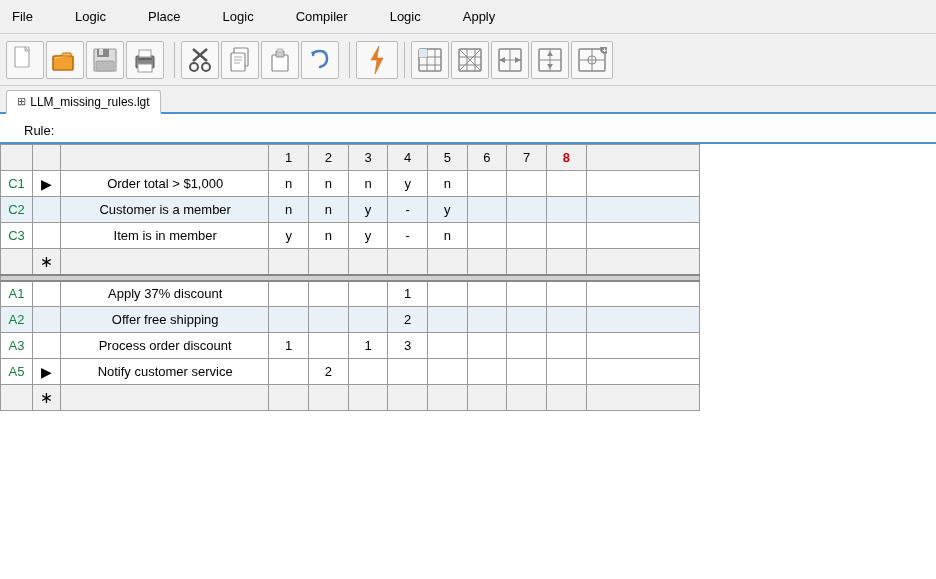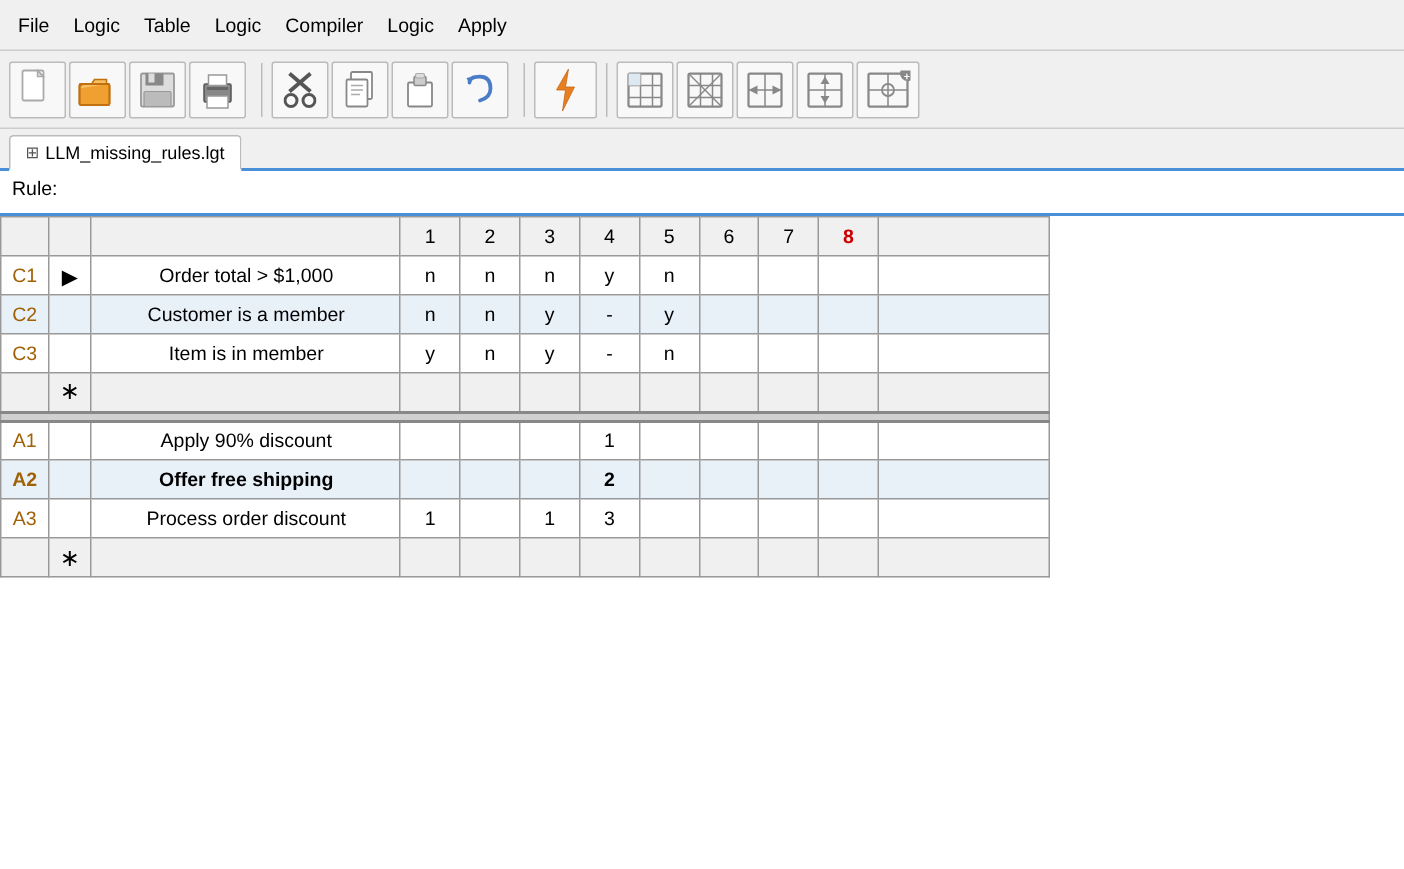--- a/index.html
+++ b/index.html
@@ -6,20 +6,21 @@
     body { font-family: Arial, sans-serif; font-size: 13px; background: #f0f0f0; user-select: none; }
 
     
     .menubar {
       background: #f0f0f0;
       display: flex;
       align-items: center;
       height: 34px;
       border-bottom: 1px solid #ccc;
       padding: 13px 4px;
+      gap: 26px;
     }
     .menubar-item {
       padding: 2px 8px;
       cursor: pointer;
       font-size: 13px;
     }
 
     
     .toolbar {
       background: #f0f0f0;
@@ -76,22 +77,22 @@
       font-size: 12px;
       height: 24px;
       border-radius: 3px 3px 0 0;
     }
     .tab.active { background: #fff; border-bottom: 2px solid #fff; margin-bottom: -2px; }
     .tab-icon { font-size: 11px; color: #555; }
 
     
     .rule-bar {
       display: flex;
-      align-items: flex-start;
-      padding: 4px 8px;
+      align-items: flex-end;
+      padding: 4px 24px;
       background: #fff;
       border-bottom: 2px solid #4a90d9;
       height: 30px;
     }
     .rule-label {
       font-size: 13px;
       margin-right: 4px;
       color: #000;
     }
     .rule-input {
@@ -123,21 +124,21 @@
       text-align: center;
       vertical-align: middle;
       white-space: nowrap;
     }
 
     
     .col-row-label {
       width: 32px;
       background: #f0f0f0;
       font-weight: normal;
-      color: #a16207;
+      color: #15803d;
     }
 
     
     .col-arrow {
       width: 24px;
       background: #f0f0f0;
     }
 
     
     .col-desc {
@@ -153,21 +154,21 @@
       font-weight: normal;
       text-align: center;
     }
 
     
     .cond-row td { background: #fff; }
     .cond-row.alt td { background: #e8f0f8; }
 
     
     .action-row td { background: #fff; }
-    .action-row.alt td { background: #e8f0f8; font-weight: bold; }
+    .action-row.alt td { background: #e8f0f8; }
 
     
     .separator-row td {
       background: #e0e0e0;
       height: 8px;
       border-top: 2px solid #888;
       border-bottom: 2px solid #888;
     }
 
     
@@ -183,21 +184,21 @@
     }
   </style>
 </head>
 <body>
 
 <div class="content-wrapper">
 
   <div class="menubar">
     <span class="menubar-item">File</span>
     <span class="menubar-item">Logic</span>
-    <span class="menubar-item">Table</span>
+    <span class="menubar-item">Place</span>
     <span class="menubar-item">Logic</span>
     <span class="menubar-item">Compiler</span>
     <span class="menubar-item">Logic</span>
     <span class="menubar-item">Apply</span>
   </div>
 
   <div class="toolbar">
     <div class="toolbar-group">
 
       <div class="toolbar-btn" title="New">
@@ -424,21 +425,21 @@
         <td></td>
       </tr>
 
       <tr class="separator-row">
         <td colspan="12" style="height:6px;background:#d0d0d0;border-top:2px solid #888;border-bottom:2px solid #888;"></td>
       </tr>
 
       <tr class="action-row">
         <td class="col-row-label">A1</td>
         <td class="col-arrow"></td>
-        <td class="col-desc">Apply 90% discount</td>
+        <td class="col-desc">Apply 37% discount</td>
         <td></td>
         <td></td>
         <td></td>
         <td>1</td>
         <td></td>
         <td></td>
         <td></td>
         <td></td>
         <td></td>
       </tr>
@@ -467,20 +468,34 @@
         <td>1</td>
         <td>3</td>
         <td></td>
         <td></td>
         <td></td>
         <td></td>
         <td></td>
       </tr>
 
 
+      <tr class="action-row">
+        <td class="col-row-label">A5</td>
+        <td class="col-arrow"><span class="arrow-right">▶</span></td>
+        <td class="col-desc">Notify customer service</td>
+        <td></td>
+        <td>2</td>
+        <td></td>
+        <td></td>
+        <td></td>
+        <td></td>
+        <td></td>
+        <td></td>
+        <td></td>
+      </tr>
 
       <tr class="wildcard-row">
         <td class="col-row-label"></td>
         <td class="col-arrow" style="font-size:16px;">∗</td>
         <td class="col-desc"></td>
         <td></td>
         <td></td>
         <td></td>
         <td></td>
         <td></td>

